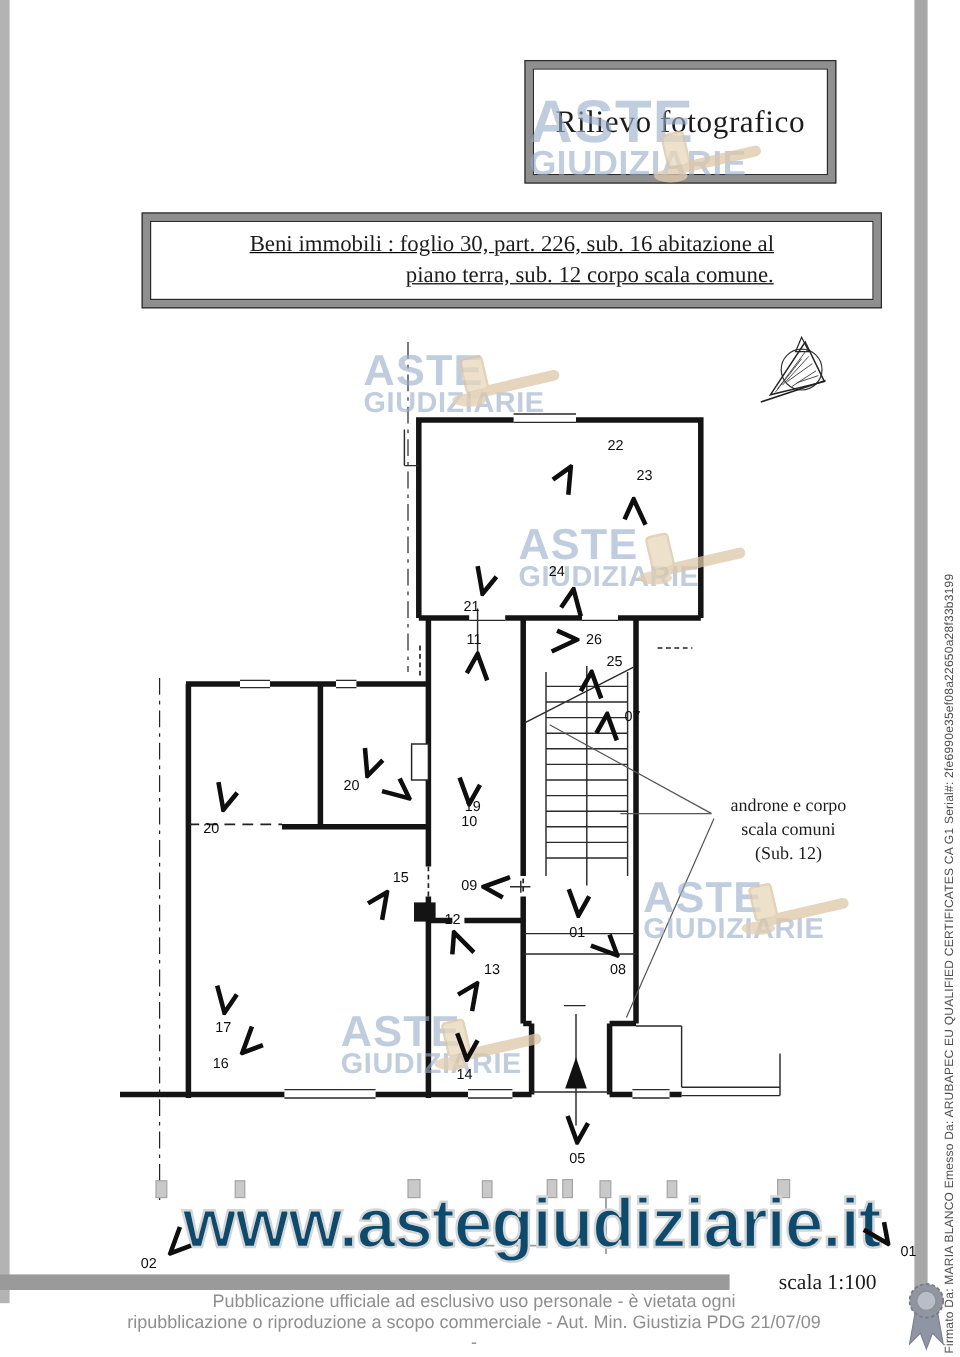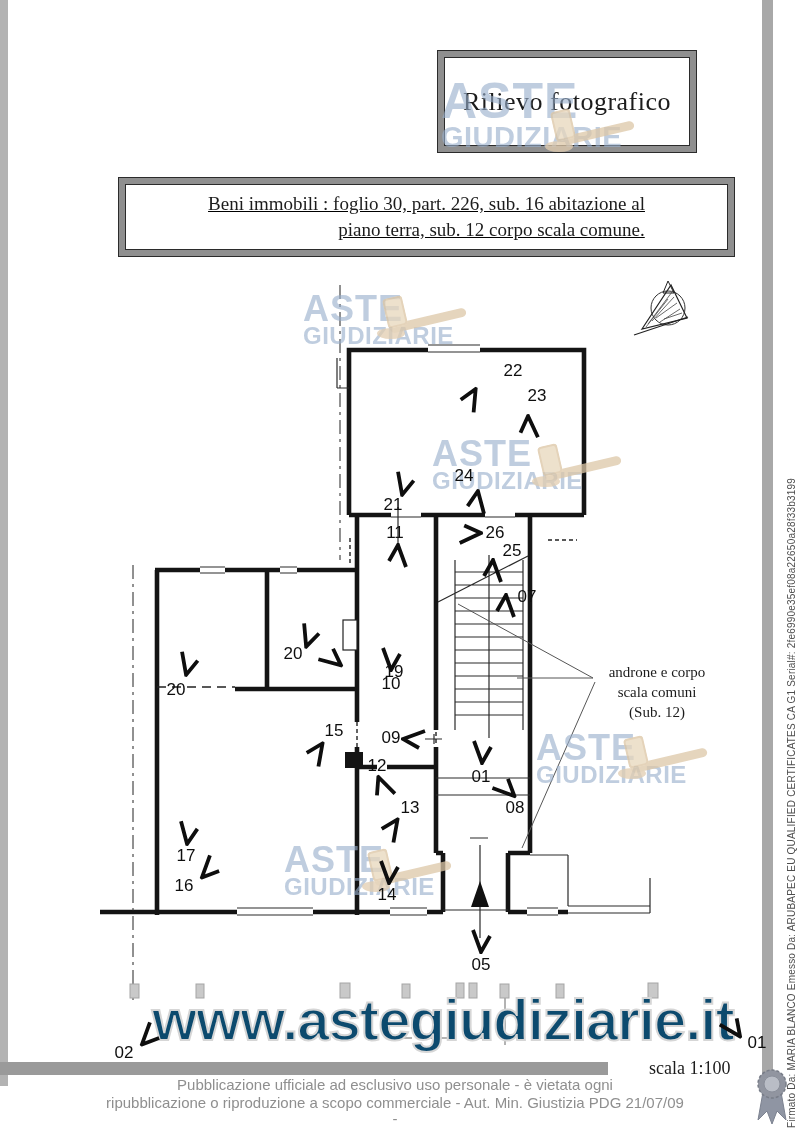--- a/index.html
+++ b/index.html
@@ -45,21 +45,21 @@
   .url-wm{position:absolute;left:152px;top:986px;font-size:58px;font-weight:bold;color:#0c4a6e;
           -webkit-text-stroke:2px #d6d6d6;letter-spacing:-1px;z-index:4;}
 
   
   .footer-bar{position:absolute;left:0;top:1062px;width:608px;height:13px;background:#9a9a9a;z-index:4;}
   .footer-line{position:absolute;left:0;width:790px;text-align:center;font-size:15px;color:#8f8f8f;z-index:4;}
   .f1{top:1076px;} .f2{top:1094px;} .f3{top:1110px;}
 
   
   #markers{position:absolute;left:0;top:0;width:800px;height:1131px;z-index:5;pointer-events:none;}
-  .marker-label{position:absolute;font-size:17px;color:#0e0e0e;transform:translate(-50%,-50%);}
+  .marker-label{position:absolute;font-size:12px;color:#0e0e0e;transform:translate(-50%,-50%);}
   .marker-arrow{position:absolute;width:26px;height:26px;}
 </style>
 </head>
 <body>
 
 <div id="page">
 
   <div class="left-strip"></div>
 
   <div class="frame-box title-box">

